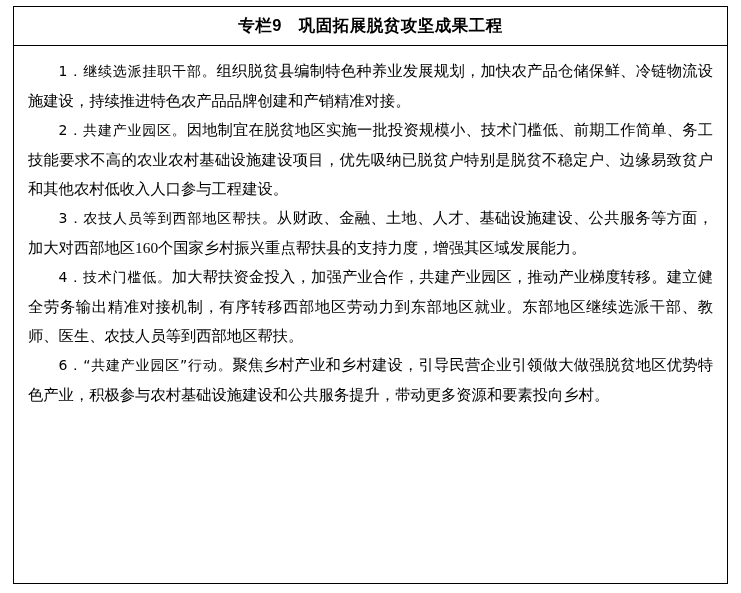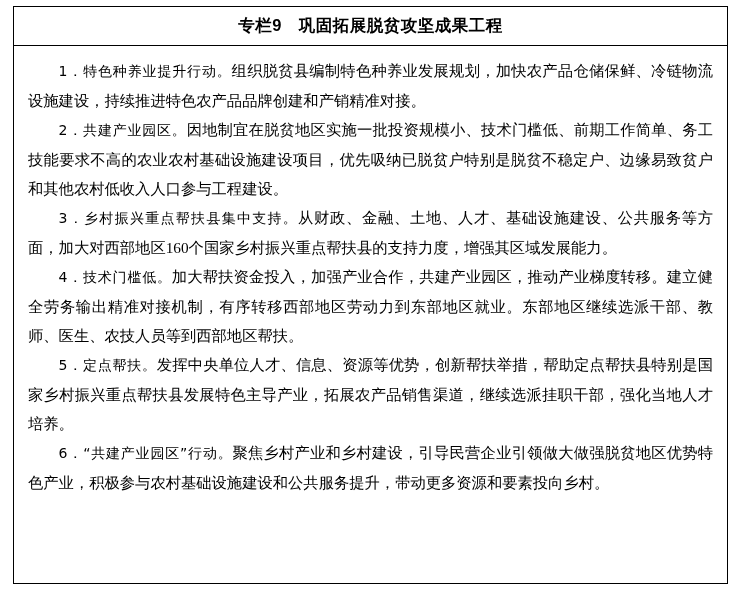--- a/index.html
+++ b/index.html
@@ -71,27 +71,26 @@
 
 <div class="page">
   <div class="box">
 
     <div class="title-bar">
       <div class="title-text">专栏9　巩固拓展脱贫攻坚成果工程</div>
     </div>
 
     <div class="body-area">
 
-      <p class="para"><span class="lead">1．</span><span class="lead">特色种养业提升行动。</span><span>组织脱贫县编制特色种养业发展规划，加快农产品仓储保鲜、冷链物流设施建设，持续推进特色农产品品牌创建和产销精准对接。</span></p>
+      <p class="para"><span class="lead">1．</span><span class="lead">继续选派挂职干部。</span><span>组织脱贫县编制特色种养业发展规划，加快农产品仓储保鲜、冷链物流设施建设，持续推进特色农产品品牌创建和产销精准对接。</span></p>
 
       <p class="para"><span class="lead">2．</span><span class="lead">共建产业园区。</span><span>因地制宜在脱贫地区实施一批投资规模小、技术门槛低、前期工作简单、务工技能要求不高的农业农村基础设施建设项目，优先吸纳已脱贫户特别是脱贫不稳定户、边缘易致贫户和其他农村低收入人口参与工程建设。</span></p>
 
-      <p class="para"><span class="lead">3．</span><span class="lead">乡村振兴重点帮扶县集中支持。</span><span>从财政、金融、土地、人才、基础设施建设、公共服务等方面，加大对西部地区160个国家乡村振兴重点帮扶县的支持力度，增强其区域发展能力。</span></p>
+      <p class="para"><span class="lead">3．</span><span class="lead">农技人员等到西部地区帮扶。</span><span>从财政、金融、土地、人才、基础设施建设、公共服务等方面，加大对西部地区160个国家乡村振兴重点帮扶县的支持力度，增强其区域发展能力。</span></p>
 
       <p class="para"><span class="lead">4．</span><span class="lead">技术门槛低。</span><span>加大帮扶资金投入，加强产业合作，共建产业园区，推动产业梯度转移。建立健全劳务输出精准对接机制，有序转移西部地区劳动力到东部地区就业。东部地区继续选派干部、教师、医生、农技人员等到西部地区帮扶。</span></p>
 
-      <p class="para"><span class="lead">5．</span><span class="lead">定点帮扶。</span><span>发挥中央单位人才、信息、资源等优势，创新帮扶举措，帮助定点帮扶县特别是国家乡村振兴重点帮扶县发展特色主导产业，拓展农产品销售渠道，继续选派挂职干部，强化当地人才培养。</span></p>
 
       <p class="para"><span class="lead">6．</span><span class="lead">“共建产业园区”行动。</span><span>聚焦乡村产业和乡村建设，引导民营企业引领做大做强脱贫地区优势特色产业，积极参与农村基础设施建设和公共服务提升，带动更多资源和要素投向乡村。</span></p>
 
     </div>
   </div>
 </div>
 
 </body></html>

